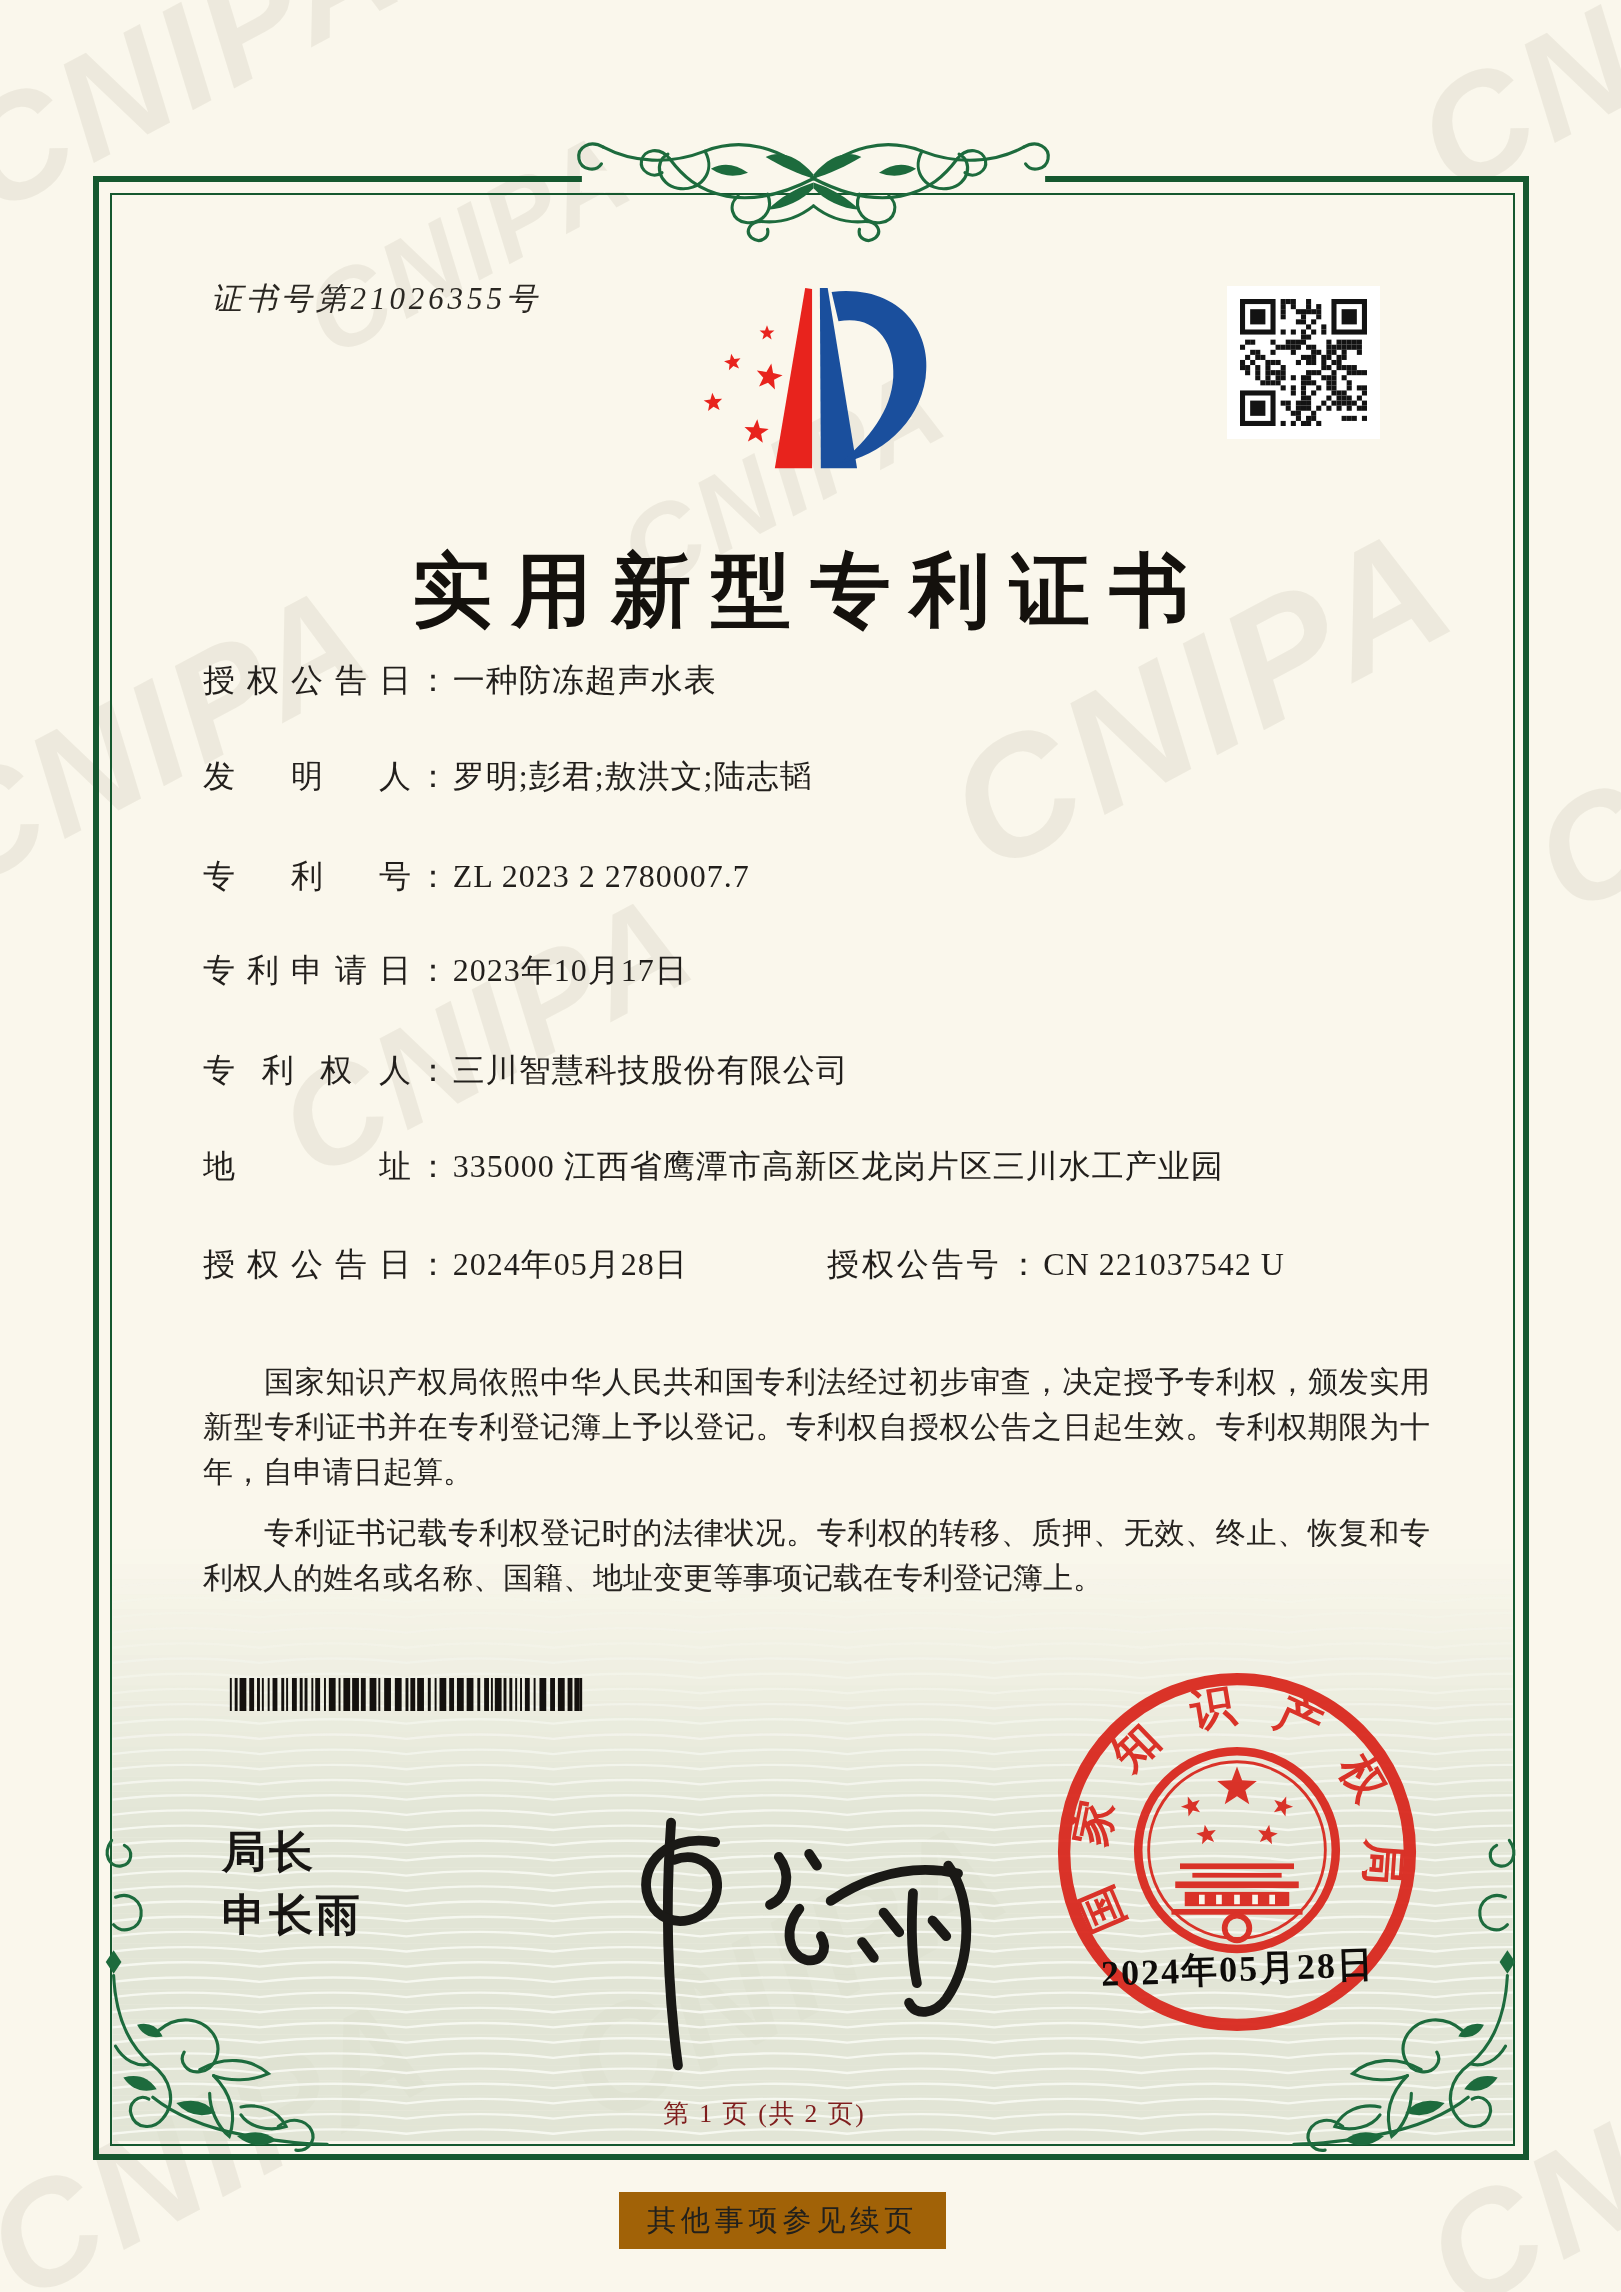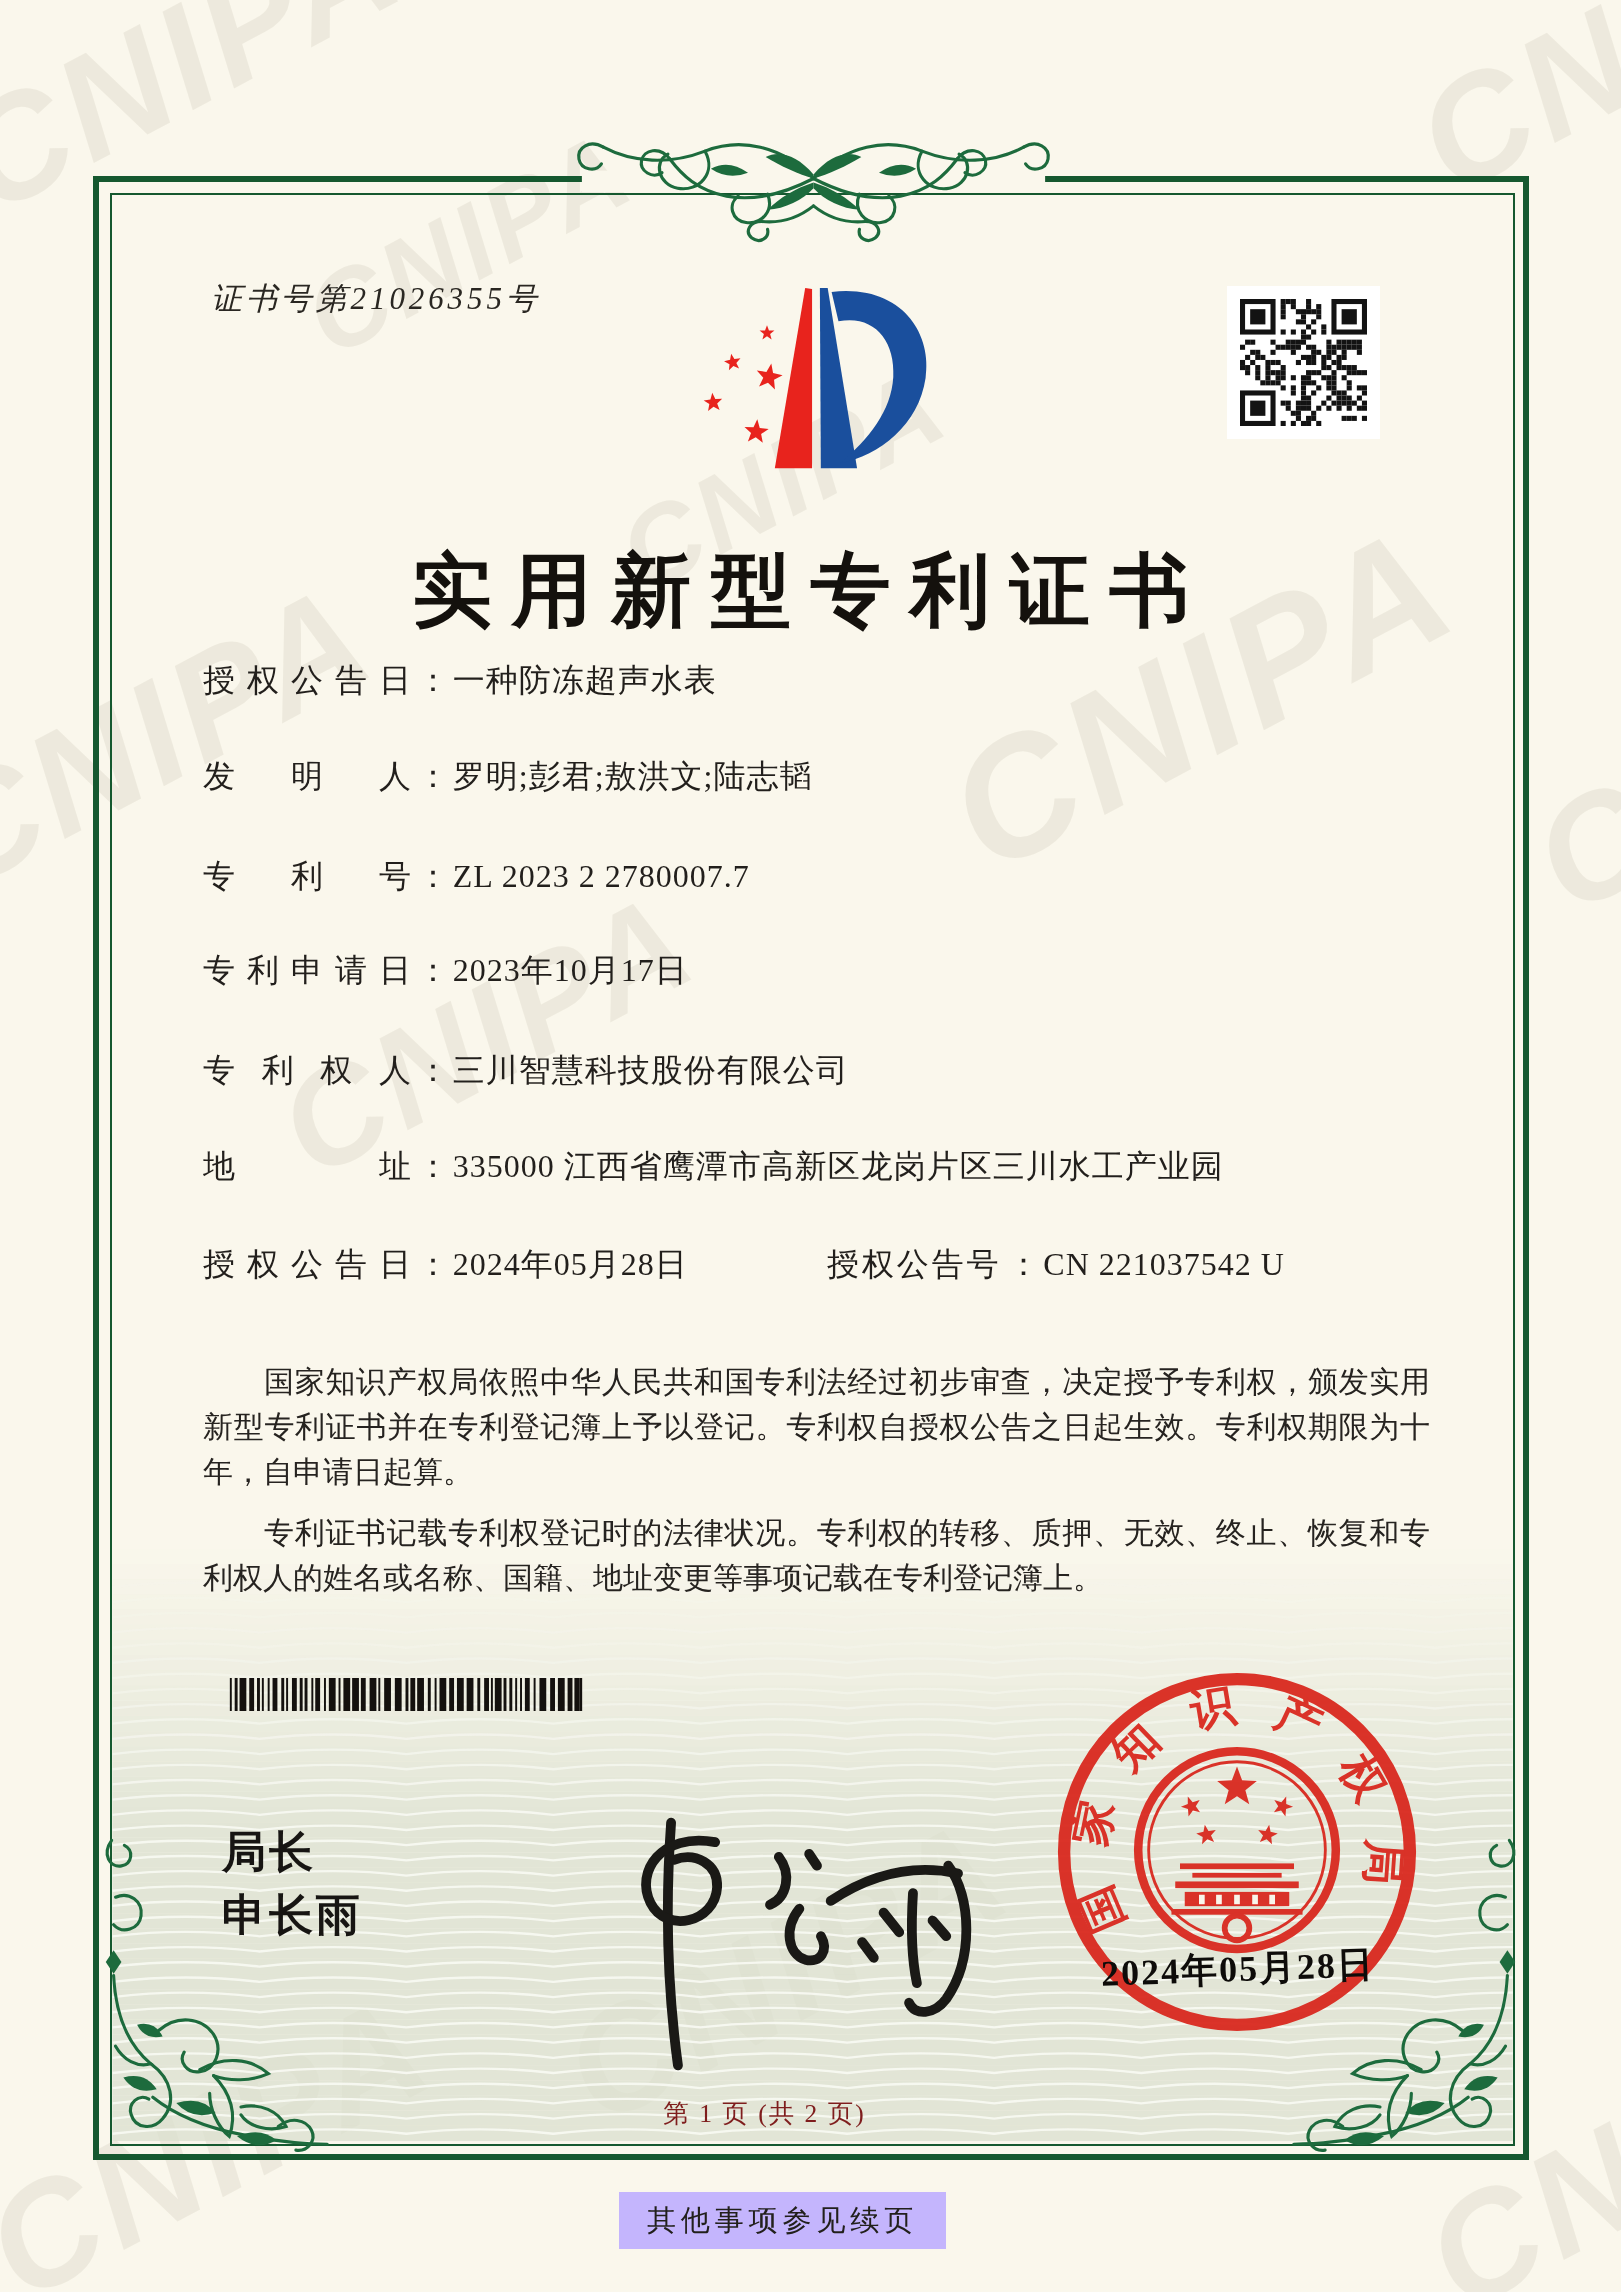--- a/index.html
+++ b/index.html
@@ -32,21 +32,21 @@
                 color:#262320;text-align:justify;}
   
   .director{position:absolute;left:222px;font-family:"Liberation Sans","DejaVu Sans",sans-serif;
             font-weight:bold;font-size:44px;letter-spacing:2.9px;color:#171513;}
   
   .seal-date{position:absolute;left:1096px;top:1945px;width:284px;text-align:center;
              font-size:36px;letter-spacing:2px;color:#0e0c0a;transform:rotate(-2deg);font-weight:bold;
              font-family:"Liberation Serif","DejaVu Serif",serif;}
   .footer-page{position:absolute;left:59px;top:2096px;width:1411px;text-align:center;
                font-size:25.5px;letter-spacing:2px;color:#7f1d1d;}
-  .note-strip{position:absolute;left:619px;top:2192px;width:327px;height:57px;background:#c4b5fd;
+  .note-strip{position:absolute;left:619px;top:2192px;width:327px;height:57px;background:#a16207;
               text-align:center;line-height:57px;font-size:29px;letter-spacing:4.9px;color:#22201c;}
   svg{display:block;}
 </style>
 </head>
 <body>
 
 <div class="page">
 
   <div class="abs" style="left:0;top:0;width:1621px;height:2293px;z-index:0;">
       <div class="wm" style="left: -59px; top: -24.5px; font-size: 147px;">CNIPA</div>

